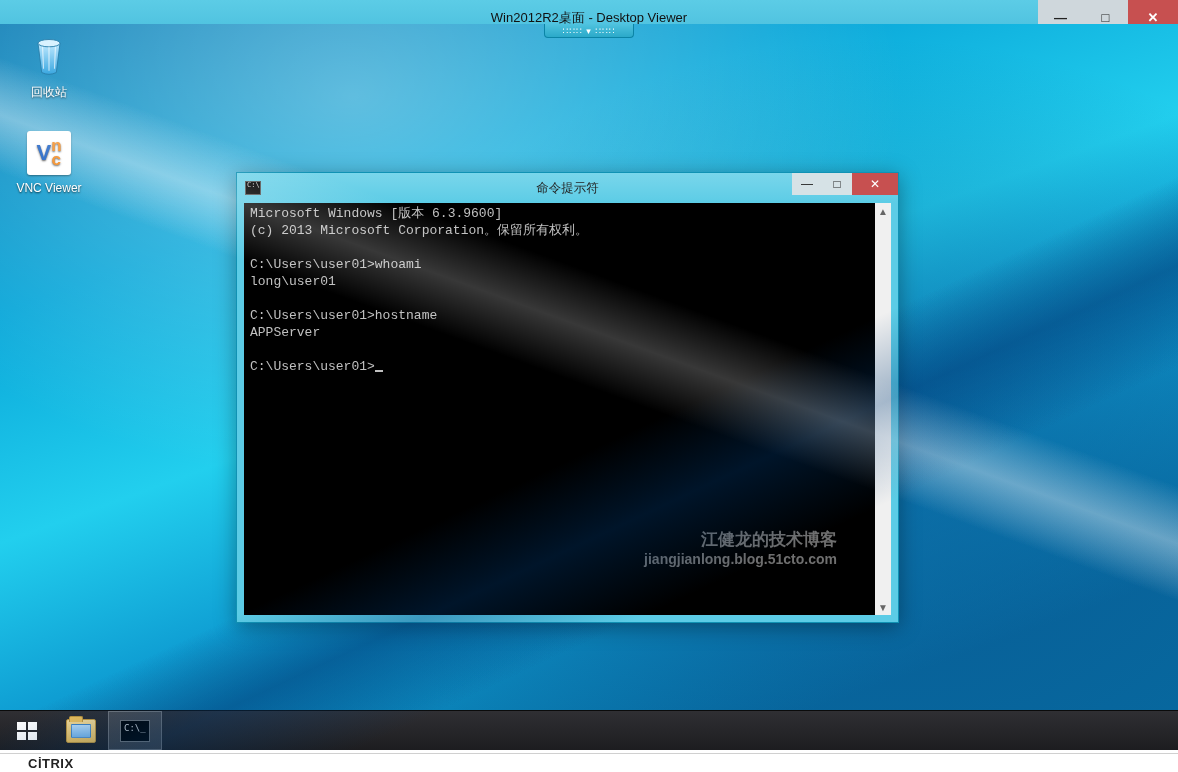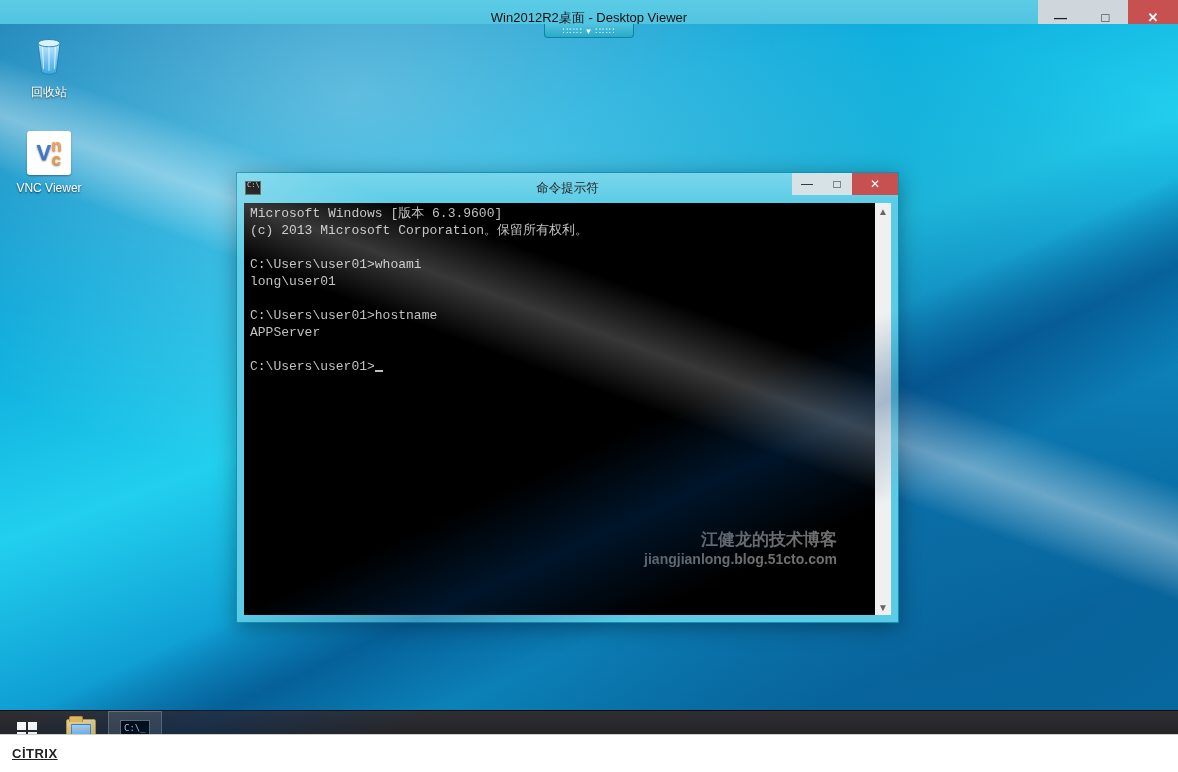--- a/index.html
+++ b/index.html
@@ -174,25 +174,25 @@
   .cmd-ic{
     width:30px;height:22px;background:#000;border:1px solid #777;
     position:relative;
   }
   .cmd-ic::before{
     content:"C:\\_";position:absolute;top:3px;left:3px;
     font:9px/9px Consolas,monospace;color:#ddd;
   }
   
   .footer{
-    position:absolute; bottom:0; left:0; right:0; height:38px;
+    position:absolute; bottom:0; left:0; right:0; height:19px;
     background:#fff; border-top:1px solid #d0d0d0;
     display:flex; align-items:center;
     font:bold 13px Arial,sans-serif; color:#222;
-    padding-left:12px; letter-spacing:.5px;text-decoration:underline;
+    padding-left:28px; letter-spacing:.5px;
   }
 </style>
 </head>
 <body>
 
 <div class="viewer-titlebar">
   <div class="viewer-title">Win2012R2桌面 - Desktop Viewer</div>
   <div class="viewer-controls">
     <div class="btn min">—</div>
     <div class="btn max">□</div>

